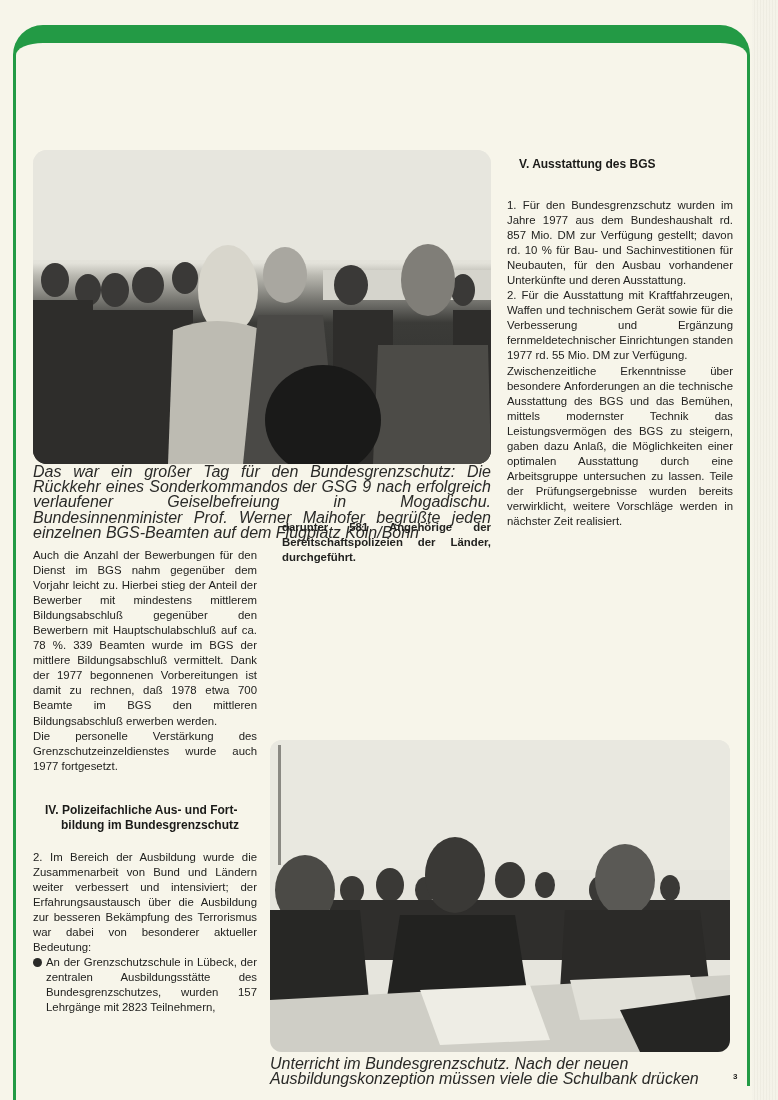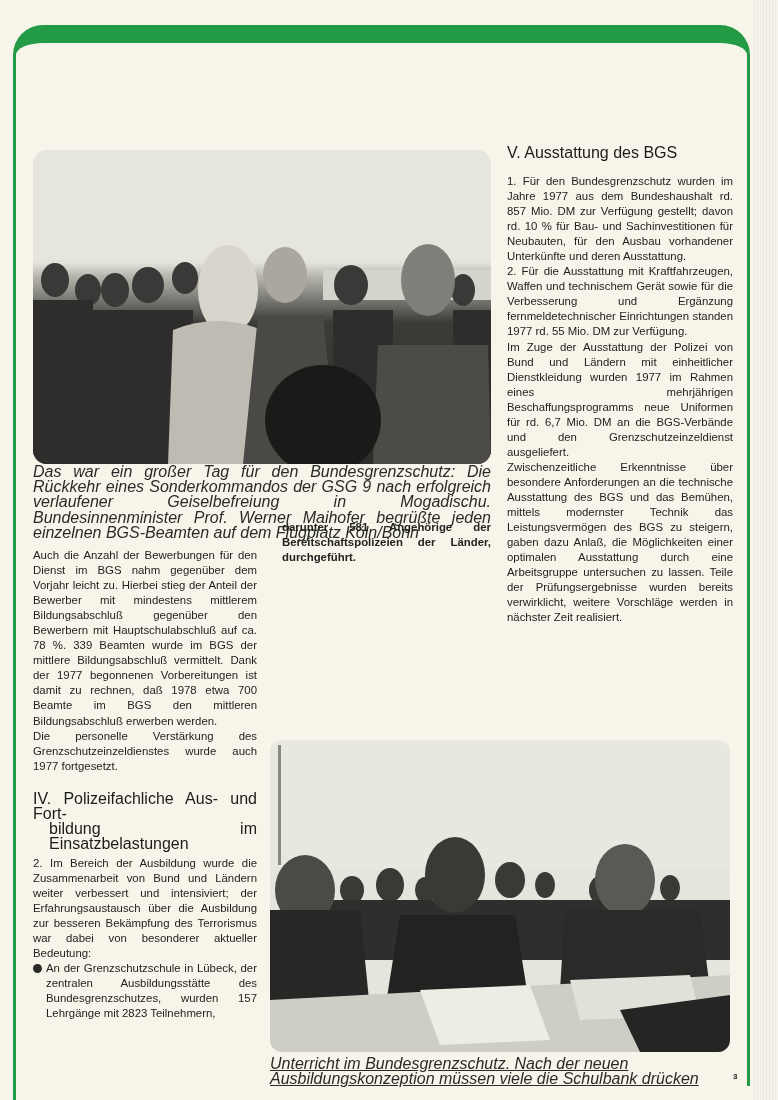--- a/index.html
+++ b/index.html
@@ -19,21 +19,21 @@
     .right-margin {
       position: absolute; left: 752px; top: 0; width: 26px; height: 1100px;
       background: repeating-linear-gradient(90deg, #f3f1e8 0 2px, #e8e6dc 2px 3px);
       opacity: 0.6;
     }
     .text-col {
       position: absolute; font-size: 11.4px; line-height: 15.05px; text-align: justify;
       color: #222220;
     }
     .text-col p { margin: 0; }
-    .heading { font-weight: normal; font-size: 16px; line-height: 15px; margin: 0; color: #1b1b19; }
+    .heading { font-weight: bold; font-size: 12px; line-height: 15px; margin: 12px; color: #1b1b19; }
     .heading .indent { display: block; padding-left: 16px; }
     .bullet { position: relative; padding-left: 13px; }
     .bullet .dot {
       position: absolute; left: 0; top: 3px; width: 9px; height: 9px; border-radius: 50%; background: #2a2a28;
     }
     .caption {
       position: absolute; font-style: italic; font-size: 16px; line-height: 15.2px; color: #2a2a28;
     }
     .photo { position: absolute; overflow: hidden; }
     .page-num { position: absolute; left: 733px; top: 1072px; font-size: 8px; font-weight: bold; }
@@ -82,42 +82,41 @@
 </div>
 
 <div class="caption" style="left:33px; top:464px; width:458px; text-align:justify;">Das war ein großer Tag für den Bundesgrenzschutz: Die Rückkehr eines Sonderkommandos der GSG 9 nach erfolgreich verlaufener Geiselbefreiung in Mogadischu. Bundesinnenminister Prof. Werner Maihofer begrüßte jeden einzelnen BGS-Beamten auf dem Flugplatz Köln/Bonn</div>
 
 <div class="text-col" style="left:33px; top:548px; width:224px;">
   <p>Auch die Anzahl der Bewerbungen für den Dienst im BGS nahm gegenüber dem Vorjahr leicht zu. Hierbei stieg der Anteil der Bewerber mit mindestens mittlerem Bildungsabschluß gegenüber den Bewerbern mit Hauptschulabschluß auf ca. 78 %. 339 Beamten wurde im BGS der mittlere Bildungsabschluß vermittelt. Dank der 1977 begonnenen Vorbereitungen ist damit zu rechnen, daß 1978 etwa 700 Beamte im BGS den mittleren Bildungsabschluß erwerben werden.</p>
   <p>Die personelle Verstärkung des Grenzschutzeinzeldienstes wurde auch 1977 fortgesetzt.</p>
   <div style="height:17px;"></div>
   <h2 class="heading">
     <span>IV. Polizeifachliche Aus- und Fort-</span>
-    <span class="indent">bildung im Einsatzbelastungen</span>
+    <span class="indent">bildung im Bundesgrenzschutz</span>
   </h2>
   <div style="height:5px;"></div>
   <p>2. Im Bereich der Ausbildung wurde die Zusammenarbeit von Bund und Ländern weiter verbessert und intensiviert; der Erfahrungsaustausch über die Ausbildung zur besseren Bekämpfung des Terrorismus war dabei von besonderer aktueller Bedeutung:</p>
   <div class="bullet">
     <span class="dot"></span>
     <span>An der Grenzschutzschule in Lübeck, der zentralen Ausbildungsstätte des Bundesgrenzschutzes, wurden 157 Lehrgänge mit 2823 Teilnehmern,</span>
   </div>
 </div>
 
 <div class="text-col" style="left:269px; top:520px; width:222px;font-weight:bold;">
   <div style="padding-left:13px;">
     <p>darunter 581 Angehörige der Bereitschaftspolizeien der Länder, durchgeführt.</p>
   </div>
 </div>
 
 <div class="text-col" style="left:507px; top:145px; width:226px;">
   <h2 class="heading">V. Ausstattung des BGS</h2>
   <div style="height:14px;"></div>
   <p>1. Für den Bundesgrenzschutz wurden im Jahre 1977 aus dem Bundeshaushalt rd. 857 Mio. DM zur Verfügung gestellt; davon rd. 10 % für Bau- und Sachinvestitionen für Neubauten, für den Ausbau vorhandener Unterkünfte und deren Ausstattung.</p>
   <p>2. Für die Ausstattung mit Kraftfahrzeugen, Waffen und technischem Gerät sowie für die Verbesserung und Ergänzung fernmeldetechnischer Einrichtungen standen 1977 rd. 55 Mio. DM zur Verfügung.</p>
-  <p>Im Zuge der Ausstattung der Polizei von Bund und Ländern mit einheitlicher Dienstkleidung wurden 1977 im Rahmen eines mehrjährigen Beschaffungsprogramms neue Uniformen für rd. 6,7 Mio. DM an die BGS-Verbände und den Grenzschutzeinzeldienst ausgeliefert.</p>
   <p>Zwischenzeitliche Erkenntnisse über besondere Anforderungen an die technische Ausstattung des BGS und das Bemühen, mittels modernster Technik das Leistungsvermögen des BGS zu steigern, gaben dazu Anlaß, die Möglichkeiten einer optimalen Ausstattung durch eine Arbeitsgruppe untersuchen zu lassen. Teile der Prüfungsergebnisse wurden bereits verwirklicht, weitere Vorschläge werden in nächster Zeit realisiert.</p>
 </div>
 
 <div class="photo" style="left:270px; top:740px; width:460px; height:312px; border-radius:12px; background:#e6e5dd;">
   <svg width="460" height="312" viewBox="0 0 460 312">
     <rect x="0" y="0" width="460" height="130" fill="#e9e8e0"></rect>
     <rect x="8" y="5" width="3" height="120" fill="#8a8983"></rect>
 
     <g fill="#3a3936">
       <ellipse cx="82" cy="150" rx="12" ry="14"></ellipse>
@@ -137,15 +136,15 @@
     <ellipse cx="355" cy="140" rx="30" ry="36" fill="#5a5955"></ellipse>
     <path d="M295 170 L430 170 L440 250 L290 250 Z" fill="#2b2a28"></path>
 
     <path d="M0 260 L460 235 L460 312 L0 312 Z" fill="#cfcec6"></path>
     <path d="M150 250 L260 245 L280 300 L170 305 Z" fill="#eeede5"></path>
     <path d="M300 240 L420 235 L430 275 L310 280 Z" fill="#e2e1d9"></path>
     <path d="M350 270 L460 255 L460 312 L370 312 Z" fill="#252523"></path>
   </svg>
 </div>
 
-<div class="caption" style="left:270px; top:1056px; width:470px;text-decoration:underline;">Unterricht im Bundesgrenzschutz. Nach der neuen Ausbildungskonzeption müssen viele die Schulbank drücken</div>
+<div class="caption" style="left:270px; top:1056px; width:470px;">Unterricht im Bundesgrenzschutz. Nach der neuen Ausbildungskonzeption müssen viele die Schulbank drücken</div>
 
 <div class="page-num">3</div>
 
 </body></html>

